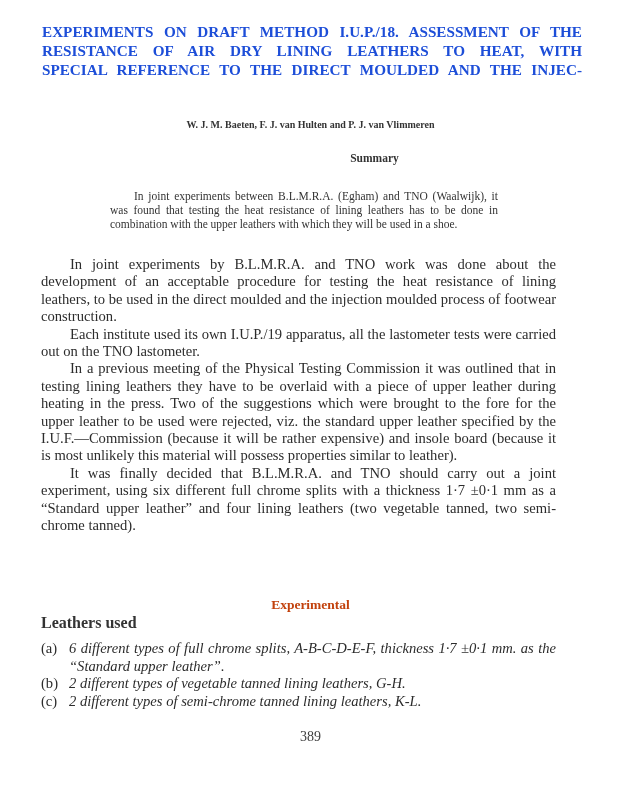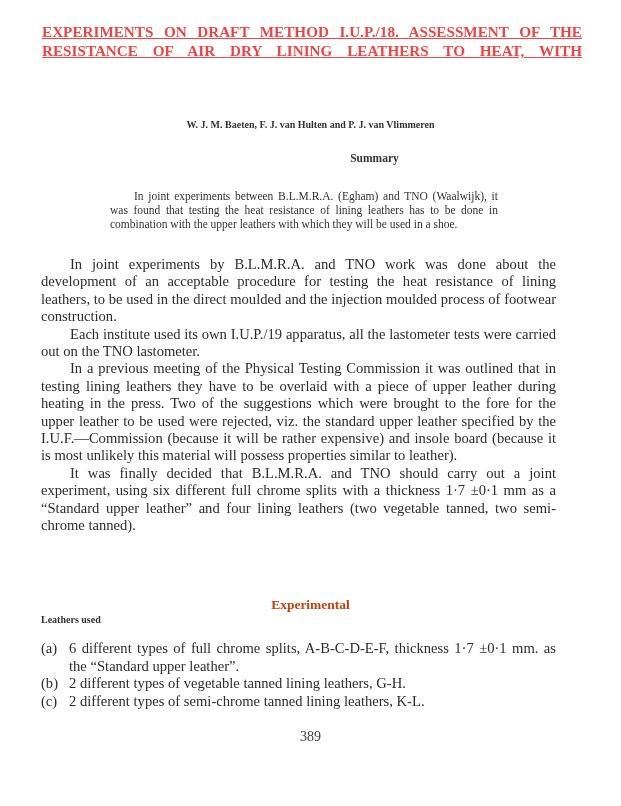--- a/index.html
+++ b/index.html
@@ -2,22 +2,22 @@
 <html><head>
 <meta charset="utf-8">
 <style>
   html, body { margin:0; padding:0; }
   body {
     width:621px; height:806px; background:#ffffff; position:relative; overflow:hidden;
     font-family:"Liberation Serif","DejaVu Serif",serif; color:#2a2a2a;
   }
   .title {
     position:absolute; left:42px; top:22px; width:540px;
-    font-weight:bold; font-size:15.2px; line-height:19px; color:#ef4444;
-    text-align:justify; text-align-last:justify; letter-spacing:0px;text-decoration:underline;
+    font-weight:bold; font-size:15.2px; line-height:19px; color:#1d4ed8;
+    text-align:justify; text-align-last:justify; letter-spacing:0px;
   }
   .title .line { display:block; text-align:justify; text-align-last:justify; }
   .title .last { text-align:center; text-align-last:center; }
   .authors {
     position:absolute; left:0; top:119px; width:621px; text-align:center;
     font-weight:bold; font-size:10px; color:#333;
   }
   .summary-head {
     position:absolute; left:16px; top:152px; width:621px; text-align:center;
     font-weight:bold; font-size:11.5px; color:#333;padding-left:48px;
@@ -31,40 +31,41 @@
     position:absolute; left:41px; top:256px; width:515px;
     font-size:14.6px; line-height:17.4px; color:#2c2c2c; text-align:justify;
   }
   .body p { margin:0; text-indent:29px; }
   .exp-head {
     position:absolute; left:0; top:597px; width:621px; text-align:center;
     font-weight:bold; font-size:13.5px; color:#c2410c;
   }
   .sub-head {
     position:absolute; left:41px; top:614px;
-    font-weight:bold; font-size:10px; color:#333;
+    font-weight:bold; font-size:16px; color:#333;
   }
   .list {
     position:absolute; left:41px; top:640px; width:515px;
     font-size:14.6px; line-height:17.6px; color:#2c2c2c;
   }
   .list .item { display:flex; }
   .list .marker { width:28px; flex:none; }
-  .list .text { flex:1; text-align:justify; }
+  .list .text { flex:1; text-align:justify;font-style:italic; }
   .pagenum {
     position:absolute; left:0; top:729px; width:621px; text-align:center;
     font-size:14px; color:#404040;
   }
 </style>
 </head>
 <body>
 
 <div class="title">
   <span class="line">EXPERIMENTS ON DRAFT METHOD I.U.P./18.  ASSESSMENT OF THE</span>
   <span class="line">RESISTANCE OF AIR DRY LINING LEATHERS TO HEAT, WITH</span>
+  <span class="line">SPECIAL REFERENCE TO THE DIRECT MOULDED AND THE INJEC-</span>
 </div>
 
 <div class="authors">W. J. M. Baeten, F. J. van Hulten and P. J. van Vlimmeren</div>
 
 <div class="summary-head">Summary</div>
 <div class="summary">
   <p>In joint experiments between B.L.M.R.A. (Egham) and TNO (Waalwijk), it was found that testing the heat resistance of lining leathers has to be done in combination with the upper leathers with which they will be used in a shoe.</p>
 </div>
 
 <div class="body">

